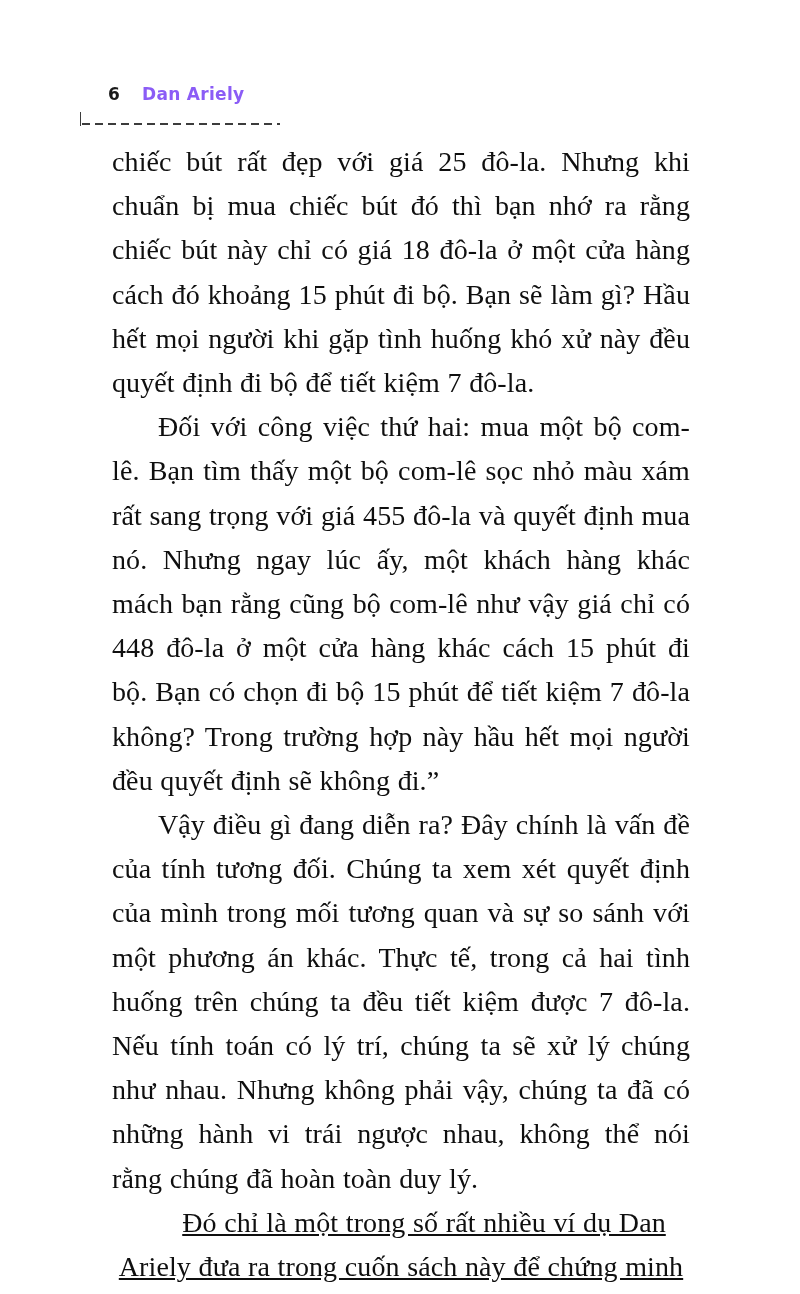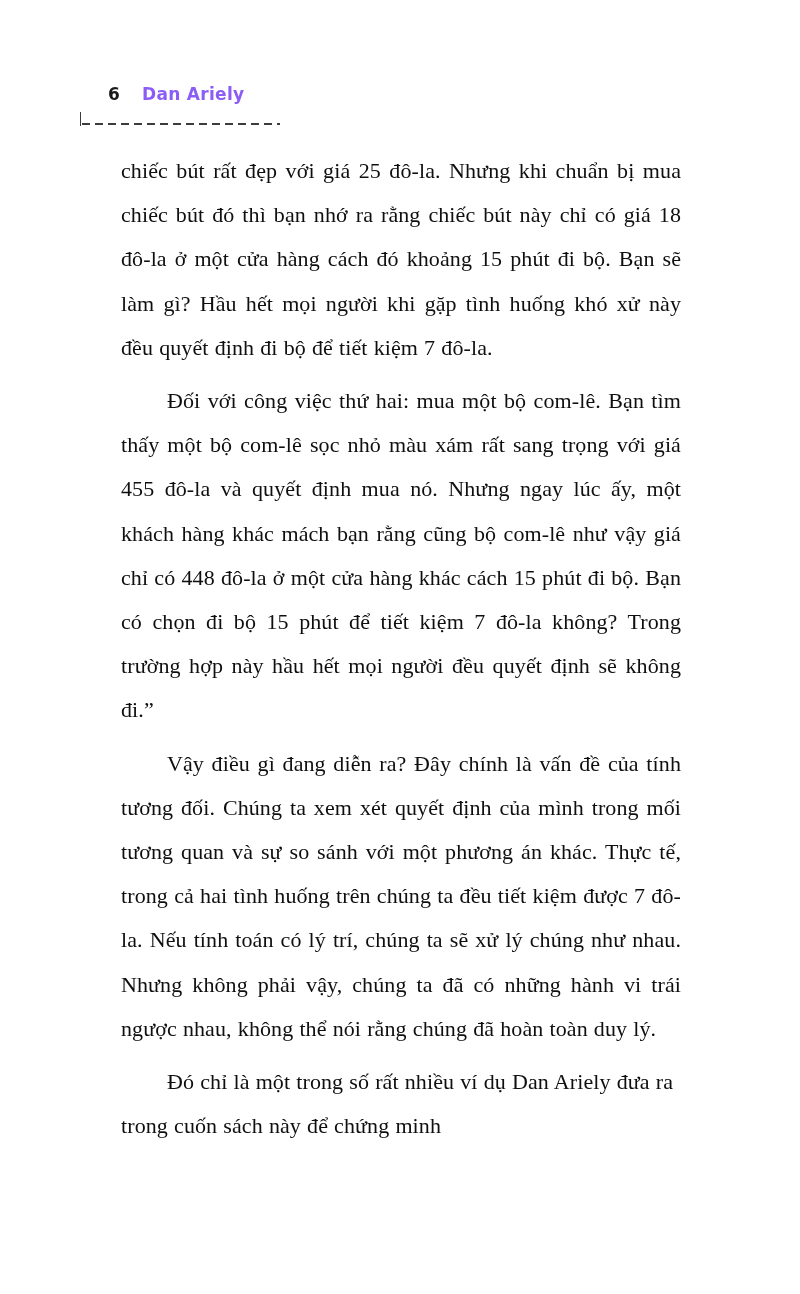--- a/index.html
+++ b/index.html
@@ -75,35 +75,36 @@
       rgba(255,255,255,0) 13px
     );
   }
   .body-text {
     position: absolute;
     left: 112px;
     top: 140px;
     width: 578px;
   }
   .body-text p {
-    margin: 9px;
-    font-size: 22px;
+    margin: 0;
+    font-size: 28px;
     line-height: 44.2px;
     text-align: justify;
     text-justify: inter-word;
     letter-spacing: 0.1px;
     word-spacing: 0.5px;
     color: #0f0f0f;
     hyphens: none;
   }
   .body-text p.indent {
     text-indent: 46px;
   }
   .body-text p.last {
-    text-align: left;
+    text-align: center;
+    text-decoration: underline;
   }
 </style>
 </head>
 <body>
 
 <div class="page">
 
   <div class="header">
     <span class="pgnum">6</span>
     <span class="author">Dan Ariely</span>

